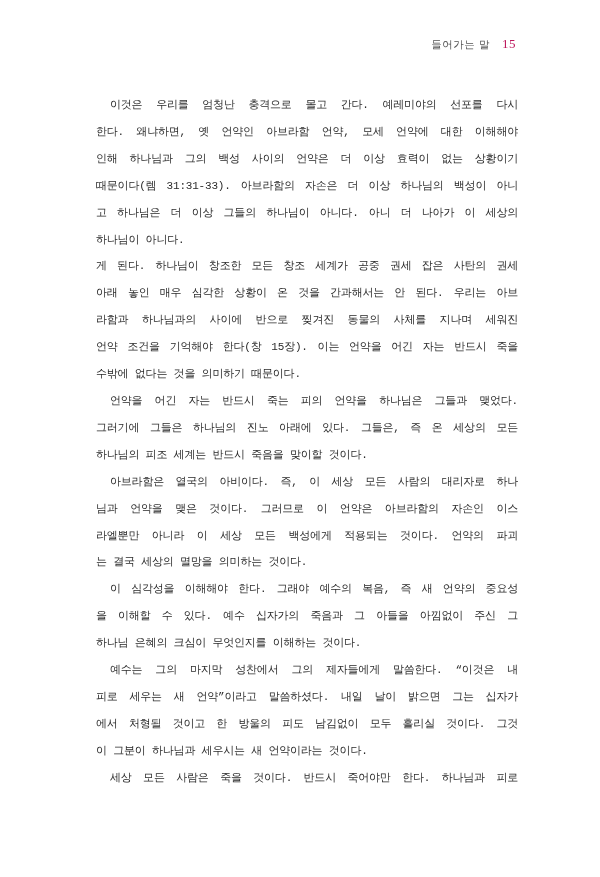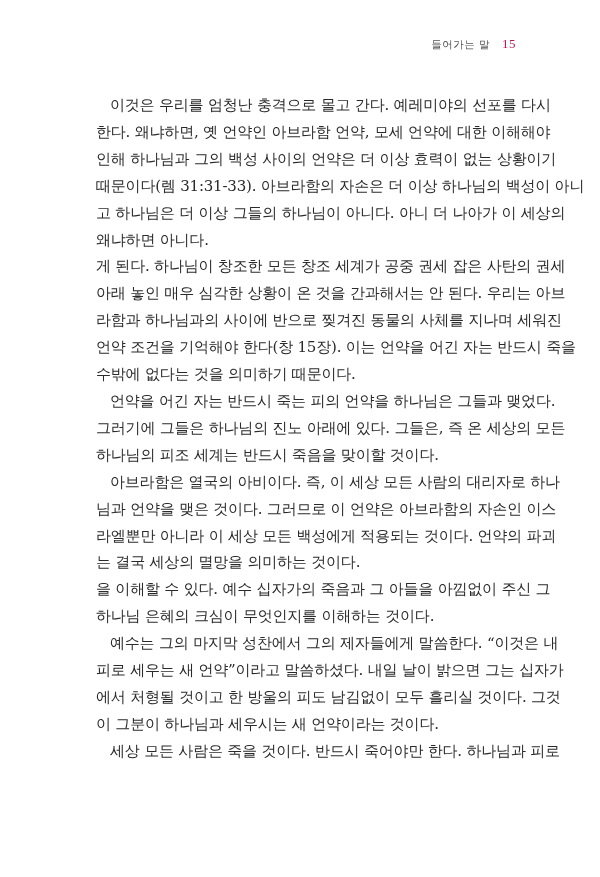--- a/index.html
+++ b/index.html
@@ -8,53 +8,55 @@
       font-family: "DejaVu Serif", "Liberation Serif", serif; color: #2a2a2a;
     }
     .running-head {
       position: absolute; top: 36px; right: 84px;
       font-size: 11px; color: #444; letter-spacing: 0.5px;
     }
     .running-head .title { font-family: "DejaVu Sans", sans-serif; font-size: 10.5px; color: #555; margin-top: 48px; }
     .running-head .num { color: #be185d; margin-left: 8px; font-family: "Liberation Serif", serif; font-size: 13px; }
     .body-text {
       position: absolute; top: 92px; left: 96px; width: 422px;
-      font-size: 15px; line-height: 26.9px; text-align: justify;
+      font-size: 11px; line-height: 26.9px; text-align: justify;
       letter-spacing: -0.2px;
+      font-family: Liberation Mono, monospace;
     }
     .body-text .line { display: block; white-space: nowrap; text-align-last: justify; text-align: justify; }
     .body-text .line.last { text-align-last: left; }
   </style>
 </head>
 <body>
 
 <div class="running-head">
   <span class="title">들어가는 말</span>
   <span class="num">15</span>
 </div>
 
 <div class="body-text" id="body-text">
     <span class="line" style="padding-left: 14px;">이것은 우리를 엄청난 충격으로 몰고 간다. 예레미야의 선포를 다시</span>
     <span class="line">한다. 왜냐하면, 옛 언약인 아브라함 언약, 모세 언약에 대한 이해해야</span>
     <span class="line">인해 하나님과 그의 백성 사이의 언약은 더 이상 효력이 없는 상황이기</span>
     <span class="line">때문이다(렘 31:31-33). 아브라함의 자손은 더 이상 하나님의 백성이 아니</span>
     <span class="line">고 하나님은 더 이상 그들의 하나님이 아니다. 아니 더 나아가 이 세상의</span>
-    <span class="line last">왜냐하면 아니다.</span>
+    <span class="line last">하나님이 아니다.</span>
     <span class="line">게 된다. 하나님이 창조한 모든 창조 세계가 공중 권세 잡은 사탄의 권세</span>
     <span class="line">아래 놓인 매우 심각한 상황이 온 것을 간과해서는 안 된다. 우리는 아브</span>
     <span class="line">라함과 하나님과의 사이에 반으로 찢겨진 동물의 사체를 지나며 세워진</span>
     <span class="line">언약 조건을 기억해야 한다(창 15장). 이는 언약을 어긴 자는 반드시 죽을</span>
     <span class="line last">수밖에 없다는 것을 의미하기 때문이다.</span>
     <span class="line" style="padding-left: 14px;">언약을 어긴 자는 반드시 죽는 피의 언약을 하나님은 그들과 맺었다.</span>
     <span class="line">그러기에 그들은 하나님의 진노 아래에 있다. 그들은, 즉 온 세상의 모든</span>
     <span class="line last">하나님의 피조 세계는 반드시 죽음을 맞이할 것이다.</span>
     <span class="line" style="padding-left: 14px;">아브라함은 열국의 아비이다. 즉, 이 세상 모든 사람의 대리자로 하나</span>
     <span class="line">님과 언약을 맺은 것이다. 그러므로 이 언약은 아브라함의 자손인 이스</span>
     <span class="line">라엘뿐만 아니라 이 세상 모든 백성에게 적용되는 것이다. 언약의 파괴</span>
     <span class="line last">는 결국 세상의 멸망을 의미하는 것이다.</span>
+    <span class="line" style="padding-left: 14px;">이 심각성을 이해해야 한다. 그래야 예수의 복음, 즉 새 언약의 중요성</span>
     <span class="line">을 이해할 수 있다. 예수 십자가의 죽음과 그 아들을 아낌없이 주신 그</span>
     <span class="line last">하나님 은혜의 크심이 무엇인지를 이해하는 것이다.</span>
     <span class="line" style="padding-left: 14px;">예수는 그의 마지막 성찬에서 그의 제자들에게 말씀한다. “이것은 내</span>
     <span class="line">피로 세우는 새 언약”이라고 말씀하셨다. 내일 날이 밝으면 그는 십자가</span>
     <span class="line">에서 처형될 것이고 한 방울의 피도 남김없이 모두 흘리실 것이다. 그것</span>
     <span class="line last">이 그분이 하나님과 세우시는 새 언약이라는 것이다.</span>
     <span class="line" style="padding-left: 14px;">세상 모든 사람은 죽을 것이다. 반드시 죽어야만 한다. 하나님과 피로</span>
   </div>
 
 </body></html>

